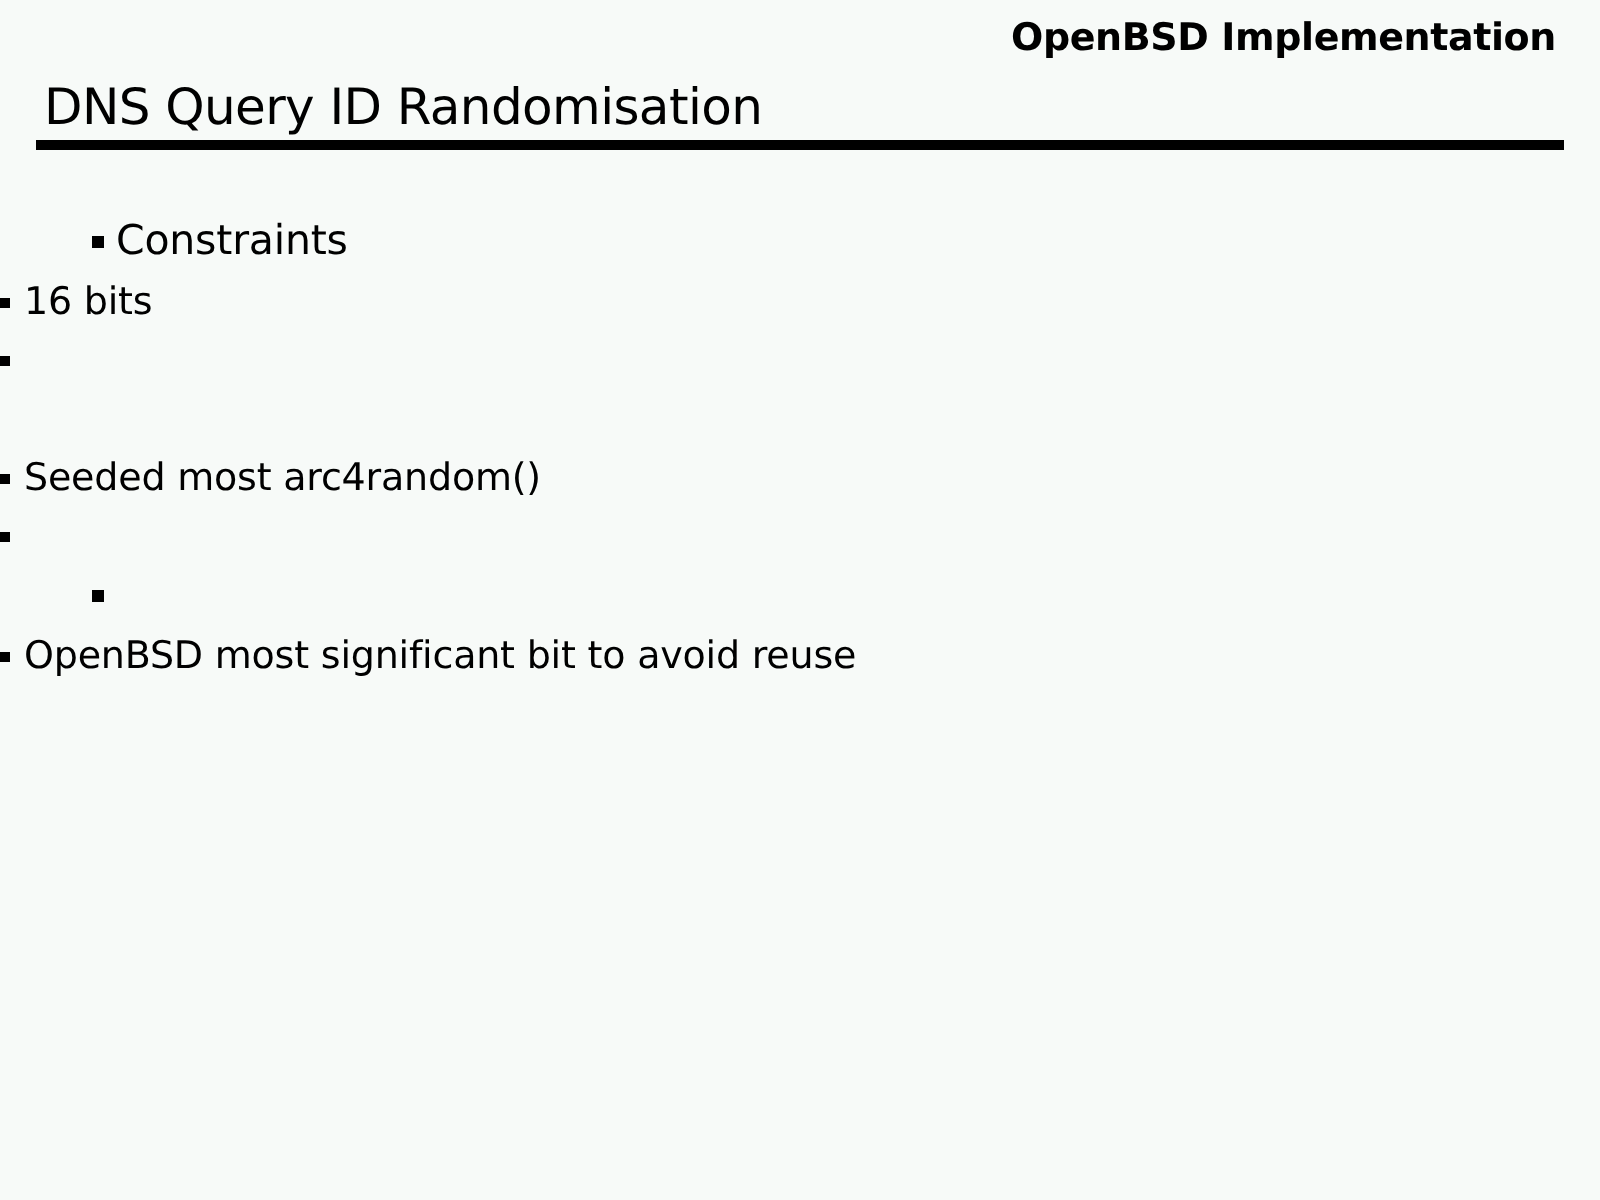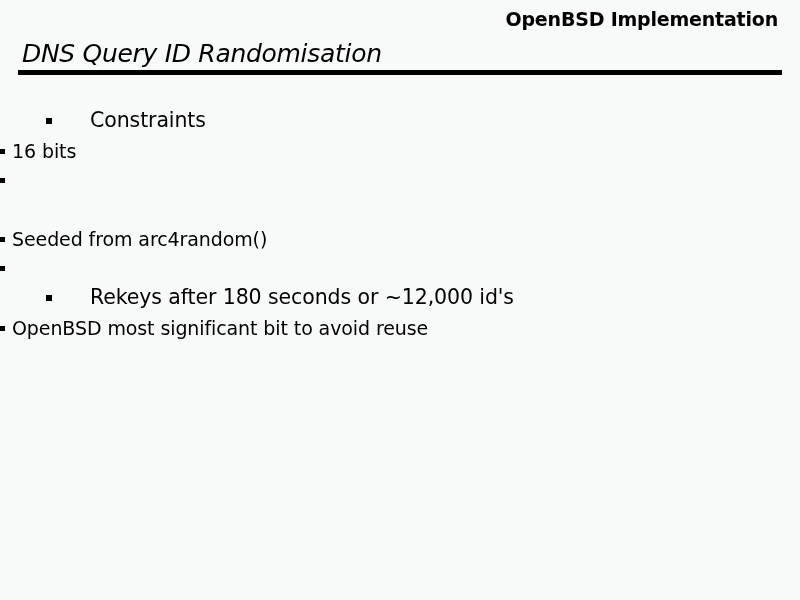--- a/index.html
+++ b/index.html
@@ -40,21 +40,20 @@
   .slide-title {
     position: absolute;
     top: 39px;
     left: 22px;
     font-size: 25px;
     font-weight: normal;
     color: #000000;
     line-height: 30px;
     letter-spacing: -0.3px;
     white-space: nowrap;
-    font-style: italic;
   }
 
   .title-rule {
     position: absolute;
     top: 70px;
     left: 18px;
     width: 764px;
     height: 5px;
     background: #000000;
   }
@@ -70,21 +69,20 @@
 
   .bullet-row {
     display: flex;
     align-items: flex-start;
     white-space: nowrap;
   }
 
   .bullet-row.level-1 {
     padding-left: 46px;
     height: 31px;
-    gap: 32px;
   }
 
   .bullet-row.level-2 {
     height: 29px;
   }
 
   .bullet-marker {
     flex: 0 0 auto;
     background: #000000;
     display: inline-block;
@@ -148,28 +146,27 @@
       <div class="bullet-row level-2">
         <span class="bullet-marker"></span>
       </div>
     </div>
 
     <div class="bullet-spacer"></div>
 
     <div>
       <div class="bullet-row level-2">
         <span class="bullet-marker"></span>
-        <span class="bullet-text">Seeded from arc4random()</span>
+        <span class="bullet-text">Seeded most arc4random()</span>
       </div>
       <div class="bullet-row level-2">
         <span class="bullet-marker"></span>
       </div>
       <div class="bullet-row level-1">
         <span class="bullet-marker"></span>
-        <span class="bullet-text">Rekeys after 180 seconds or ~12,000 id's</span>
       </div>
       <div class="bullet-row level-2">
         <span class="bullet-marker"></span>
         <span class="bullet-text">OpenBSD most significant bit to avoid reuse</span>
       </div>
     </div>
 
   </div>
 </div>
 

